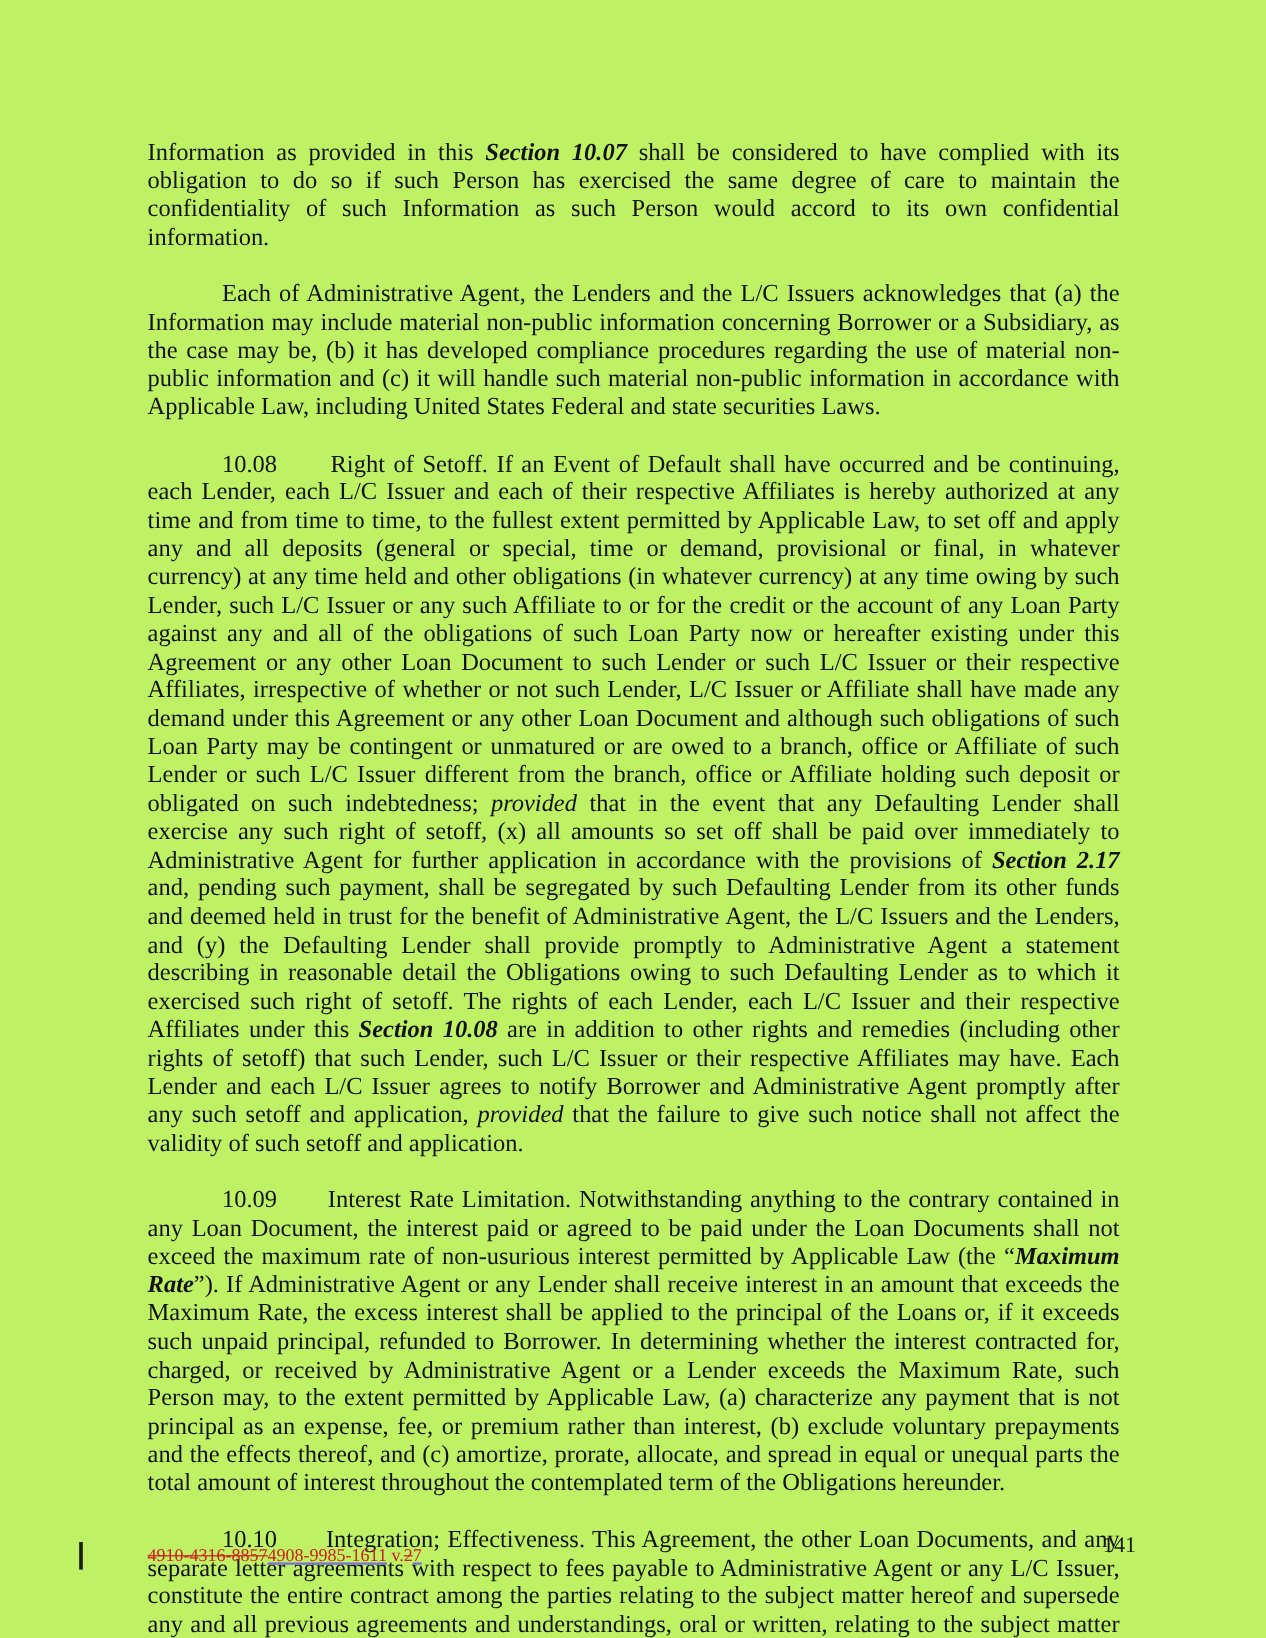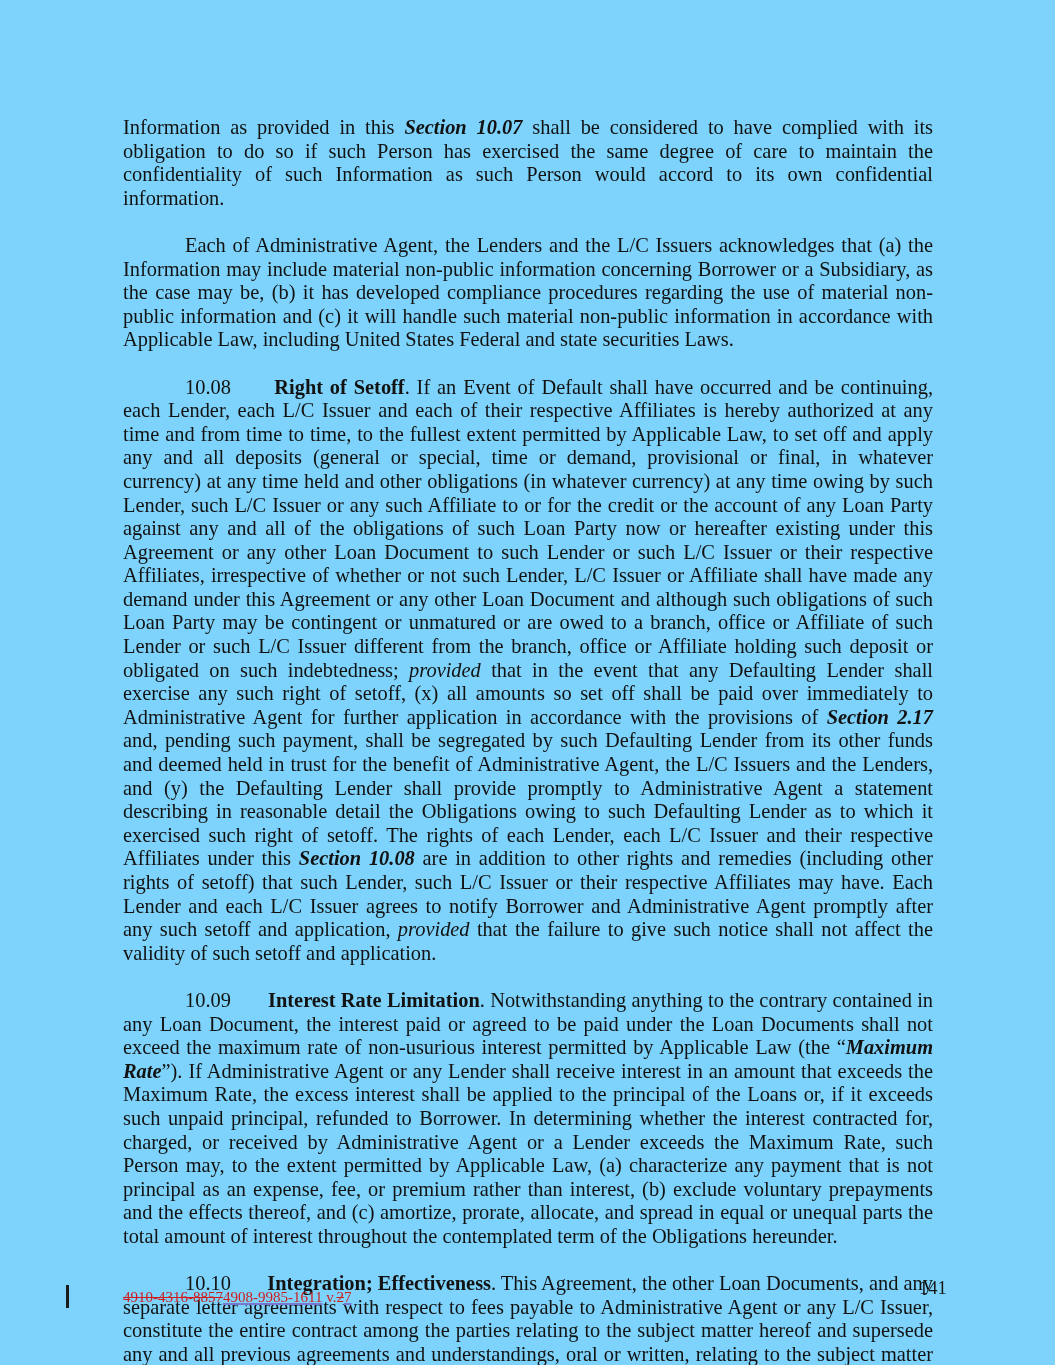--- a/index.html
+++ b/index.html
@@ -5,34 +5,34 @@
   html, body { margin: 0; padding: 0; }
   body {
     width: 1055px; height: 1365px;
     background: #ffffff;
     font-family: "Liberation Serif", serif;
     position: relative;
     overflow: hidden;
   }
   .page {
     position: absolute; inset: 0;
-    background: #7dd3fc;
+    background: #bef264;
   }
   .content {
     position: absolute;
     left: 123px; top: 116px;
     width: 810px;
     color: #121212;
     font-size: 20.4px;
     line-height: 23.6px;
     text-align: justify;
   }
   .para { margin: 0 0 23.6px 0; text-indent: 62px; }
   .para.no-indent { text-indent: 0; }
-  .seg-b  { font-weight: bold; margin-left: 16px; }
+  .seg-b  { font-weight: normal; margin-left: 16px; }
   .seg-i  { font-style: italic; margin-top: 46px; }
   .seg-bi { font-weight: bold; font-style: italic; }
 
   .change-bar {
     position: absolute;
     left: 66px; top: 1285px;
     width: 2.5px; height: 23px;
     background: #1a1a1a;
   }
   .footer-doc-id {

